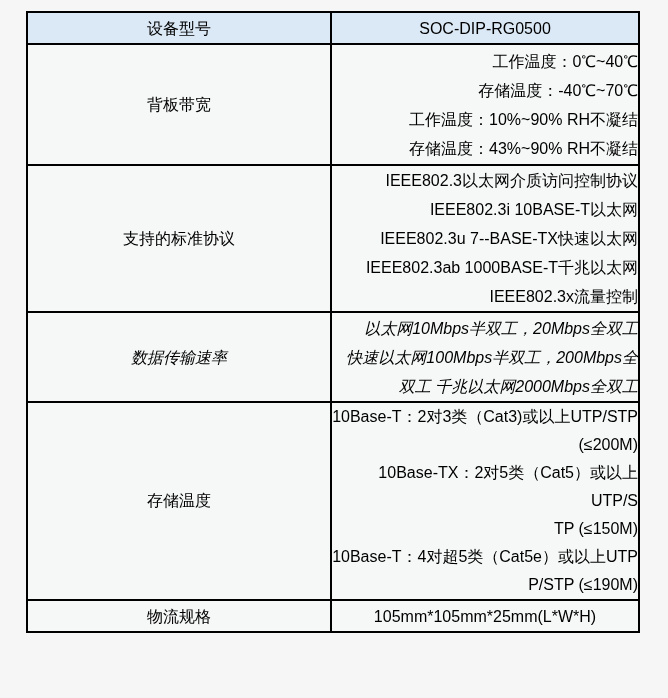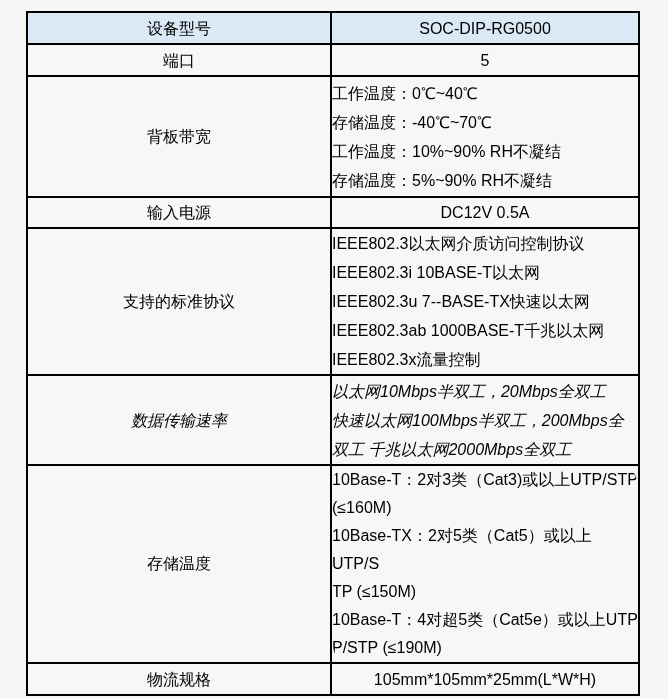--- a/index.html
+++ b/index.html
@@ -30,55 +30,47 @@
     text-align: center;
     vertical-align: middle;
     padding: 0;
     overflow: hidden;
   }
   tr.header-row td {
     background: #dbe8f5;
   }
   td.label-cell { width: 302px; }
   td.value-cell { width: 306px; }
-  .line { text-align: left; }
-  tr.tight td { line-height: 28px; border-radius: 17px; }
+  .line { text-align: right; }
+  tr.tight td { line-height: 28px; }
   tr.rh30 td { height: 30px; }
   tr.rh32 td { height: 32px; }
   tr.rh28 td { height: 28px; }
   tr.rh119 td { height: 119px; }
   tr.rh144 td { height: 144px; }
   tr.rh88 td { height: 88px; font-style: italic; }
   tr.rh170 td { height: 170px; }
 </style>
 </head>
 <body>
 
 <table class="spec-table">
   <tbody>
     <tr class="header-row rh30">
       <td class="label-cell">设备型号</td>
       <td class="value-cell">SOC-DIP-RG0500</td>
     </tr>
-    <tr class="rh30">
-      <td class="label-cell">端口</td>
-      <td class="value-cell">5</td>
-    </tr>
     <tr class="rh119">
       <td class="label-cell">背板带宽</td>
       <td class="value-cell">
         <div class="line">工作温度：0℃~40℃</div>
         <div class="line">存储温度：-40℃~70℃</div>
         <div class="line">工作温度：10%~90% RH不凝结</div>
-        <div class="line">存储温度：5%~90% RH不凝结</div>
+        <div class="line">存储温度：43%~90% RH不凝结</div>
       </td>
-    </tr>
-    <tr class="rh28">
-      <td class="label-cell">输入电源</td>
-      <td class="value-cell">DC12V 0.5A</td>
     </tr>
     <tr class="rh144">
       <td class="label-cell">支持的标准协议</td>
       <td class="value-cell">
         <div class="line">IEEE802.3以太网介质访问控制协议</div>
         <div class="line">IEEE802.3i 10BASE-T以太网</div>
         <div class="line">IEEE802.3u 7--BASE-TX快速以太网</div>
         <div class="line">IEEE802.3ab 1000BASE-T千兆以太网</div>
         <div class="line">IEEE802.3x流量控制</div>
       </td>
@@ -88,21 +80,21 @@
       <td class="value-cell">
         <div class="line">以太网10Mbps半双工，20Mbps全双工</div>
         <div class="line">快速以太网100Mbps半双工，200Mbps全</div>
         <div class="line">双工 千兆以太网2000Mbps全双工</div>
       </td>
     </tr>
     <tr class="rh170 tight">
       <td class="label-cell">存储温度</td>
       <td class="value-cell">
         <div class="line">10Base-T：2对3类（Cat3)或以上UTP/STP</div>
-        <div class="line">(≤160M)</div>
+        <div class="line">(≤200M)</div>
         <div class="line">10Base-TX：2对5类（Cat5）或以上UTP/S</div>
         <div class="line">TP (≤150M)</div>
         <div class="line">10Base-T：4对超5类（Cat5e）或以上UTP</div>
         <div class="line">P/STP (≤190M)</div>
       </td>
     </tr>
     <tr class="rh30">
       <td class="label-cell">物流规格</td>
       <td class="value-cell">105mm*105mm*25mm(L*W*H)</td>
     </tr>

